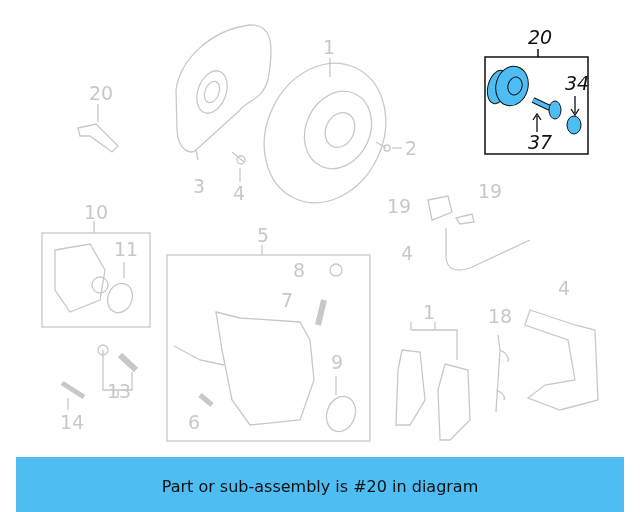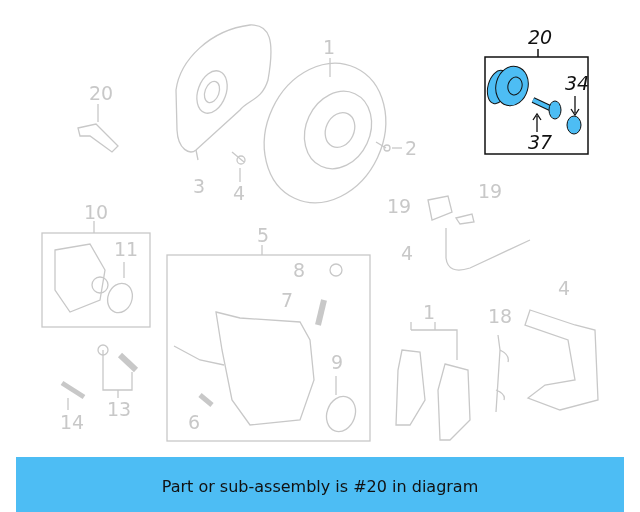--- a/index.html
+++ b/index.html
@@ -115,21 +115,21 @@
   <span class="lbl" style="left:193px;top:177px">3</span>
   <span class="lbl" style="left:233px;top:184px">4</span>
   <span class="lbl" style="left:257px;top:226px">5</span>
   <span class="lbl" style="left:188px;top:413px">6</span>
   <span class="lbl" style="left:281px;top:291px">7</span>
   <span class="lbl" style="left:293px;top:261px">8</span>
   <span class="lbl" style="left:331px;top:353px">9</span>
   <span class="lbl" style="left:84px;top:203px">10</span>
   <span class="lbl" style="left:114px;top:240px">11</span>
   <span class="lbl" style="left:558px;top:279px">4</span>
-  <span class="lbl" style="left:107px;top:400px">13</span>
+  <span class="lbl" style="left:107px;top:382px">13</span>
   <span class="lbl" style="left:60px;top:413px">14</span>
   <span class="lbl" style="left:488px;top:307px">18</span>
   <span class="lbl" style="left:423px;top:303px">1</span>
   <span class="lbl" style="left:401px;top:244px">4</span>
   <span class="lbl" style="left:387px;top:197px">19</span>
   <span class="lbl" style="left:478px;top:182px">19</span>
   <span class="lbl hl" style="left:528px;top:28px">20</span>
   <span class="lbl hl" style="left:528px;top:133px">37</span>
   <span class="lbl hl" style="left:565px;top:74px">34</span>
   <span class="lbl" style="left:89px;top:84px">20</span>

